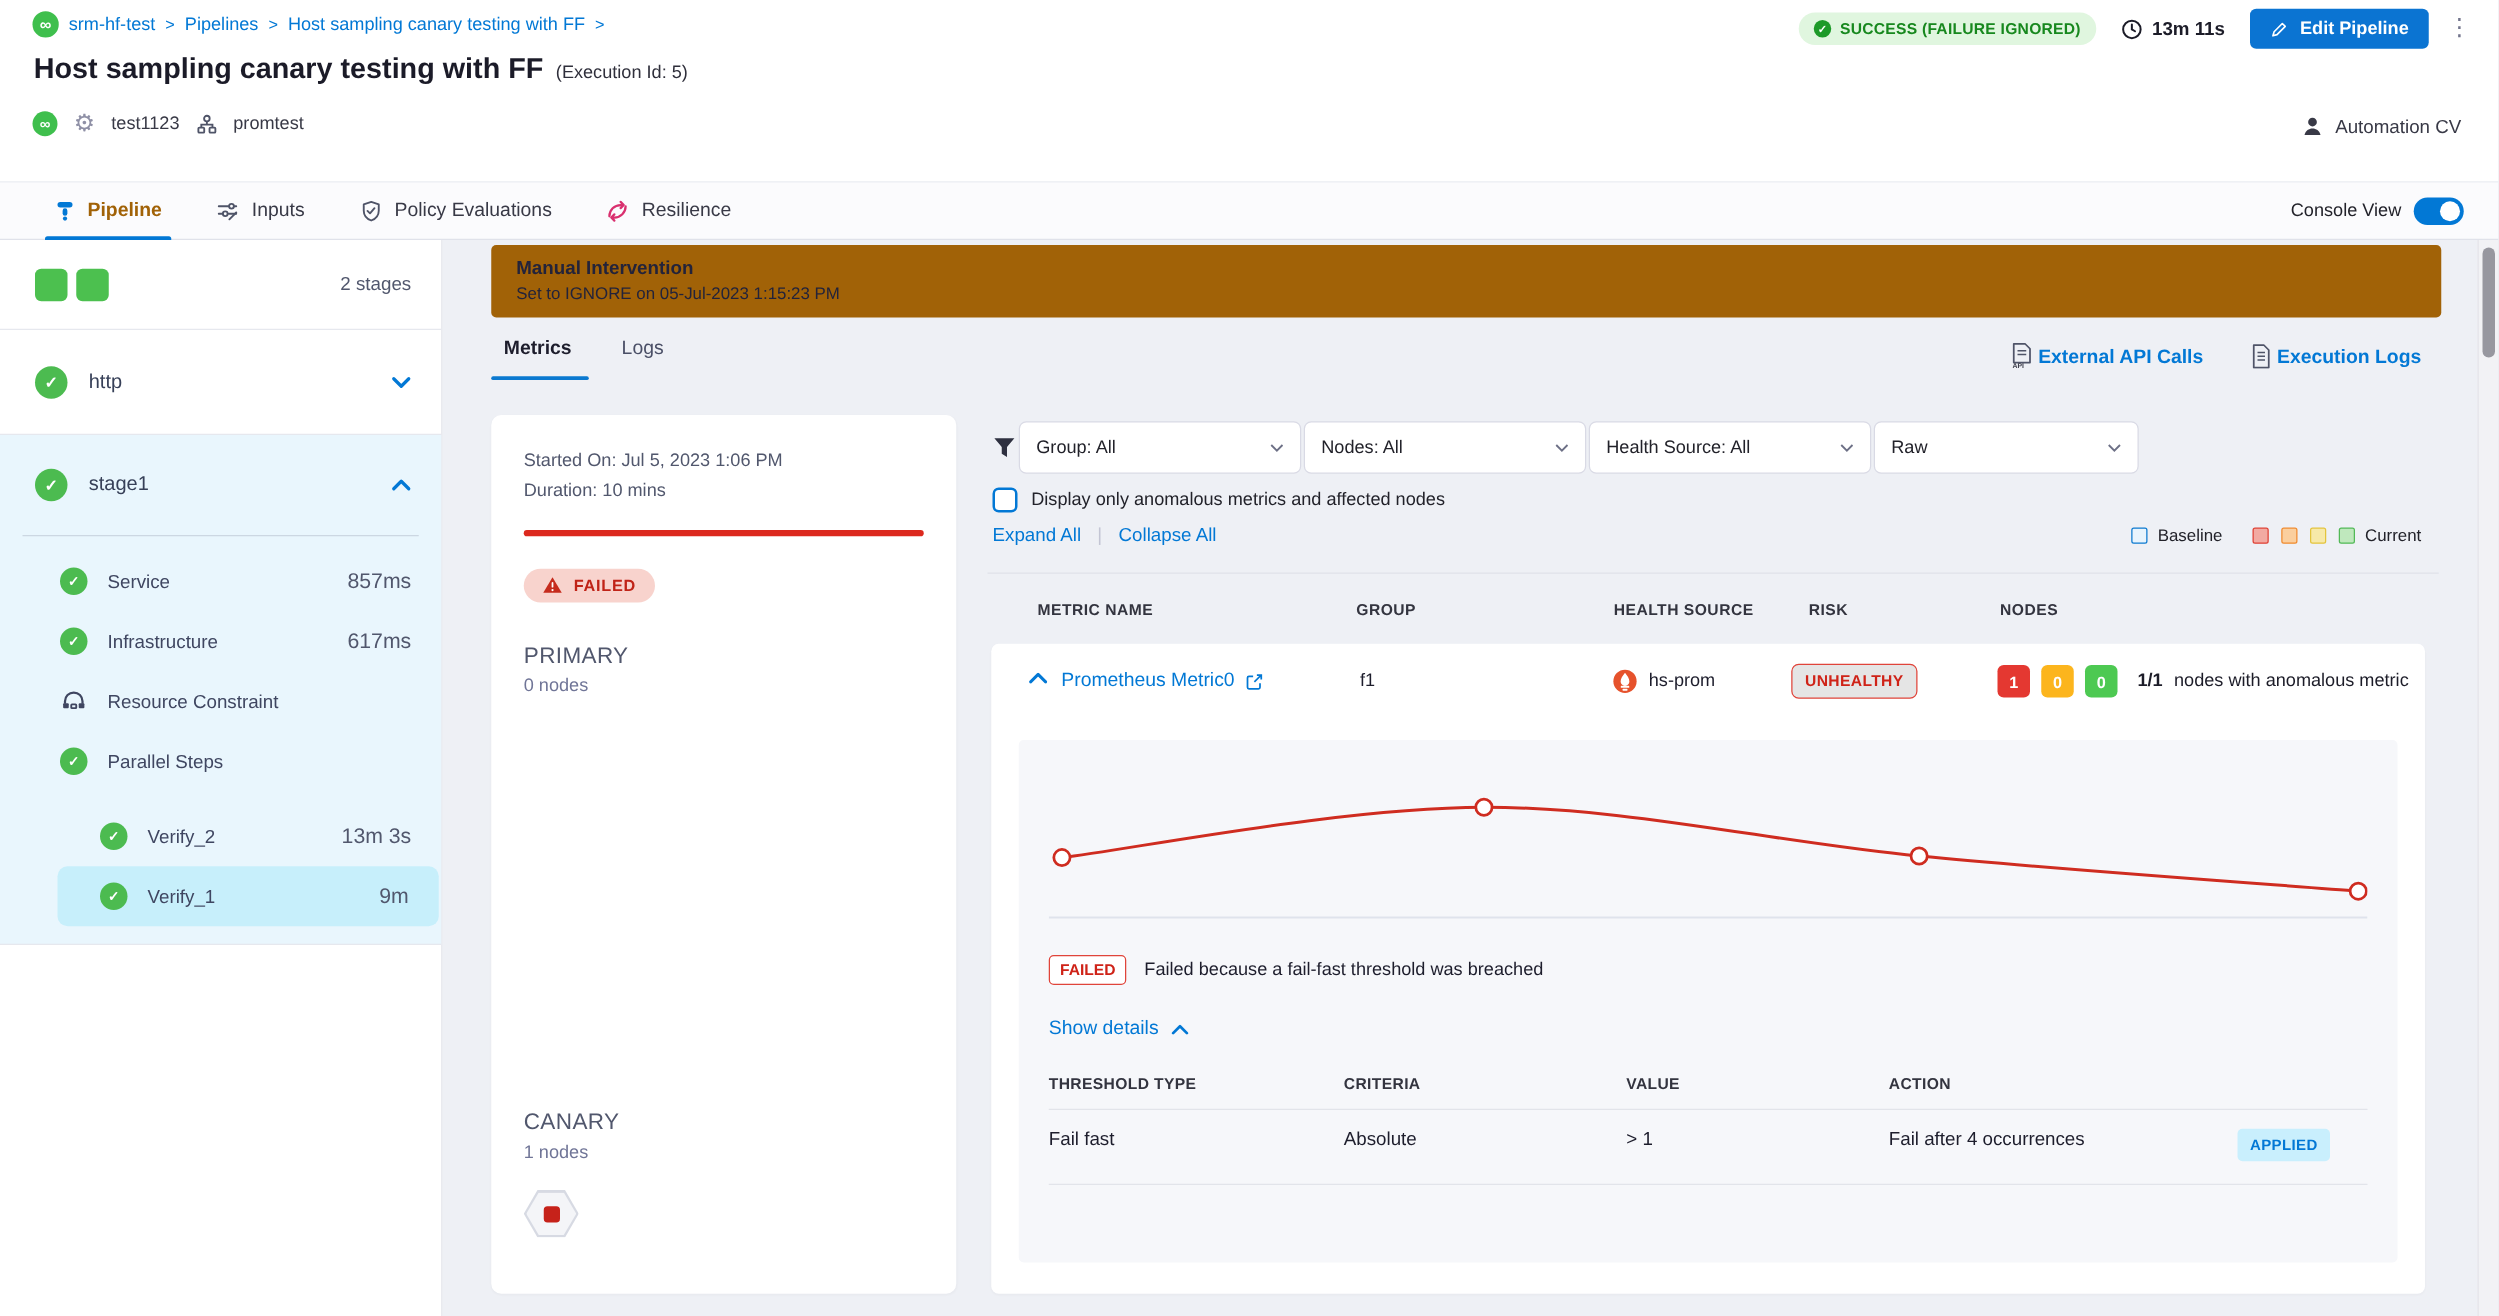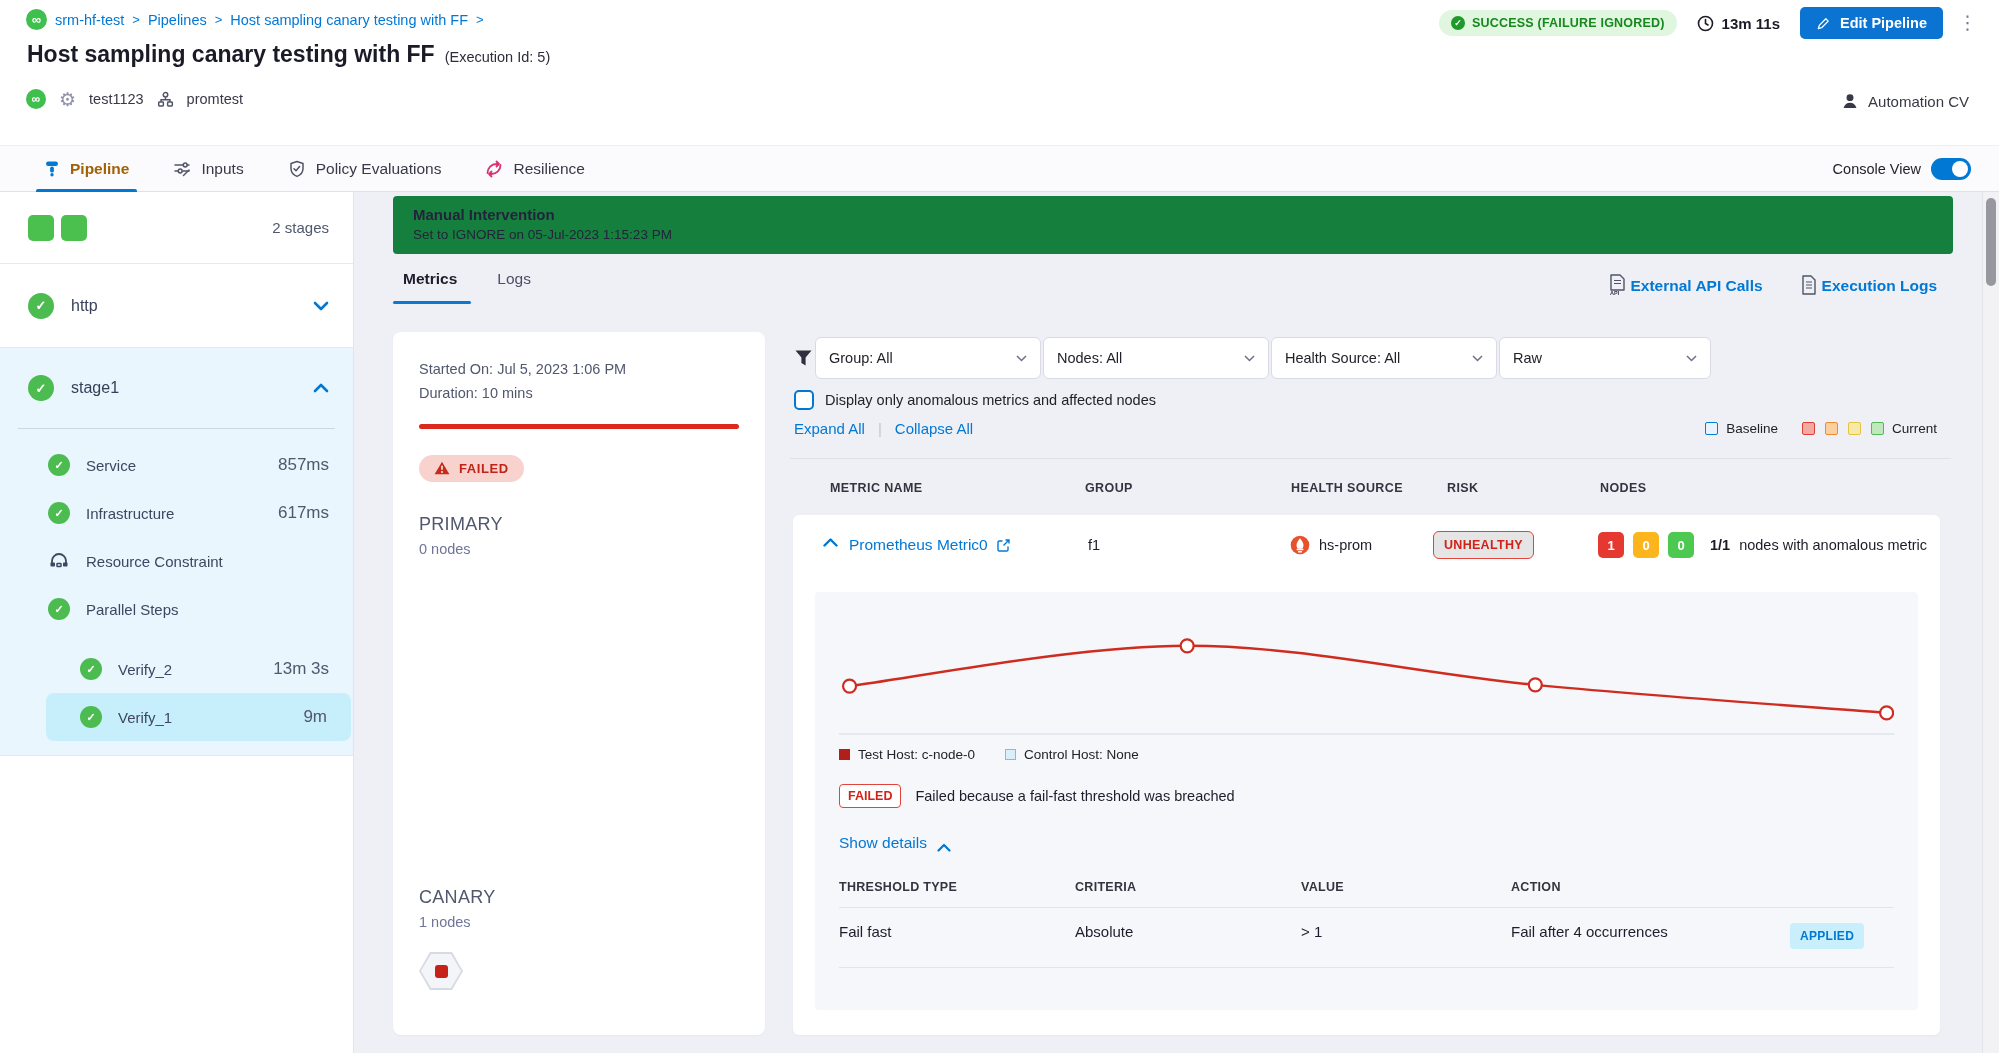--- a/index.html
+++ b/index.html
@@ -46,21 +46,21 @@
   .step-row{height:48px;display:flex;align-items:center;padding:0 24px 0 48px;gap:16px;font-size:15px;color:#3f4661;cursor:pointer;}
   .step-row.first-indent{margin-top:12px;}
   .step-row.indent{padding-left:80px;}
   .step-row.selected{background:#c7effb;border-radius:8px;margin-left:46px;margin-right:2px;padding-left:34px;}
   .step-time{margin-left:auto;font-size:17px;color:#51576d;}
   .chk{border-radius:50%;background:#4cbb50;color:#fff;display:flex;align-items:center;justify-content:center;font-weight:bold;flex:none;}
   .c26{width:26px;height:26px;font-size:13px;}
   .c22{width:22px;height:22px;font-size:11px;}
 
   
-  .banner{position:absolute;left:393px;top:196px;width:1560px;height:58px;background:#15803d;border-radius:4px;padding:10px 20px;box-sizing:border-box;}
+  .banner{position:absolute;left:393px;top:196px;width:1560px;height:58px;background:#a16207;border-radius:4px;padding:10px 20px;box-sizing:border-box;}
   .banner-title{font-size:15px;font-weight:bold;color:#23233a;}
   .banner-sub{font-size:13.5px;color:#23233a;margin-top:4px;}
   .mtabs{position:absolute;left:403px;top:270px;display:flex;gap:40px;}
   .mtab{font-size:15.5px;color:#4a4f66;position:relative;cursor:pointer;}
   .mtab.active{color:#1d1d2c;font-weight:bold;}
   .mtab.active::after{content:"";position:absolute;left:-10px;right:-14px;bottom:-16px;height:3px;background:#0b79d0;border-radius:2px;}
   .extlinks{position:absolute;top:274px;right:62px;display:flex;gap:38px;}
   .extlink{display:flex;gap:5px;align-items:flex-end;color:#0278d5;font-weight:bold;font-size:15.5px;cursor:pointer;}
 
   
@@ -112,21 +112,21 @@
 
   
   .expand-panel{position:absolute;left:815px;top:592px;width:1103px;height:418px;background:#f6f7fa;border-radius:4px;padding:10px 24px 0 24px;box-sizing:border-box;}
   .chart-legend{display:flex;gap:30px;margin-top:5px;align-items:center;font-size:13.5px;color:#22222a;}
   .lgi{display:flex;gap:8px;align-items:center;}
   .lg-sq-red{width:11px;height:11px;background:#b02018;}
   .lg-sq-blue{width:11px;height:11px;background:#d9f0fb;border:1px solid #8fb8d8;box-sizing:border-box;}
   .fail-row{margin-top:22px;display:flex;align-items:center;gap:14px;}
   .fail-badge{border:1.6px solid #e0443a;color:#cf2318;font-weight:bold;font-size:12.5px;padding:4px 8px;border-radius:4px;background:#fff;}
   .fail-msg{font-size:14.5px;color:#1d1d2c;}
-  .show-details{margin-top:26px;color:#0278d5;font-size:15.5px;display:inline-flex;gap:10px;align-items:flex-end;cursor:pointer;}
+  .show-details{margin-top:26px;color:#0278d5;font-size:15.5px;display:inline-flex;gap:10px;align-items:center;cursor:pointer;}
   .tt-headers{margin-top:28px;position:relative;height:16px;font-size:12.5px;font-weight:bold;color:#33343f;letter-spacing:.3px;}
   .tt-headers span{position:absolute;top:0;}
   .th0{left:0;} .th1{left:236px;} .th2{left:462px;} .th3{left:672px;}
   .tt-divider{margin-top:11px;height:1px;background:#e2e4ea;}
   .tt-row{position:relative;height:48px;font-size:15px;color:#1d1d2c;}
   .tt-row span{position:absolute;top:15px;}
   .applied{position:absolute;left:951px;top:10px;background:#c9effd;color:#0278d5;font-size:12px;font-weight:bold;padding:6px 10px;border-radius:4px;letter-spacing:.3px;}
 
   
   .scroll-track{position:absolute;right:0;top:192px;bottom:0;width:16px;background:#f2f2f5;border-left:1px solid #e3e3e9;}
@@ -454,30 +454,20 @@
   <div class="expand-panel">
     <svg id="metric-chart" width="1055" height="140" viewBox="0 0 1055 140">
         <line x1="0" x2="1055" y1="132" y2="132" stroke="#dfe3ec" stroke-width="1.5"></line>
         <path d="M10.55,84.08C66.81666666666668,77.37 233.85833333333335,44.02333333333333 348.15000000000003,43.82C462.4416666666667,43.61666666666667 579.7225000000001,71.67666666666666 696.3000000000001,82.86C812.8775,94.04333333333334 989.0625,106.24333333333334 1047.615,110.92" fill="none" stroke="#cf2c20" stroke-width="2.4"></path>
         <circle cx="10.55" cy="84.08" r="6.5" fill="#fff" stroke="#cf2c20" stroke-width="2.2"></circle>
         <circle cx="348.15000000000003" cy="43.82" r="6.5" fill="#fff" stroke="#cf2c20" stroke-width="2.2"></circle>
         <circle cx="696.3000000000001" cy="82.86" r="6.5" fill="#fff" stroke="#cf2c20" stroke-width="2.2"></circle>
         <circle cx="1047.615" cy="110.92" r="6.5" fill="#fff" stroke="#cf2c20" stroke-width="2.2"></circle>
       </svg>
 
-    <div class="chart-legend">
-      <span class="lgi">
-        <span class="lg-sq-red"></span>
-        <span>Test Host: c-node-0</span>
-      </span>
-      <span class="lgi">
-        <span class="lg-sq-blue"></span>
-        <span>Control Host: None</span>
-      </span>
-    </div>
 
     <div class="fail-row">
       <span class="fail-badge">FAILED</span>
       <span class="fail-msg">Failed because a fail-fast threshold was breached</span>
     </div>
 
     <div class="show-details">
       <span>Show details</span>
       <svg width="14" height="9" viewBox="0 0 14 9">
           <path d="M1.5 7.5L7 2l5.5 5.5" fill="none" stroke="#0278d5" stroke-width="2.2" stroke-linecap="round" stroke-linejoin="round"></path>

